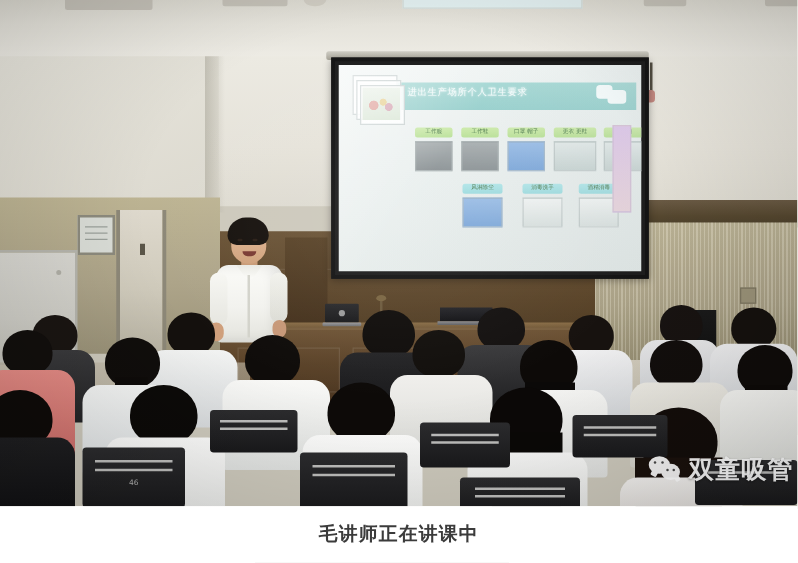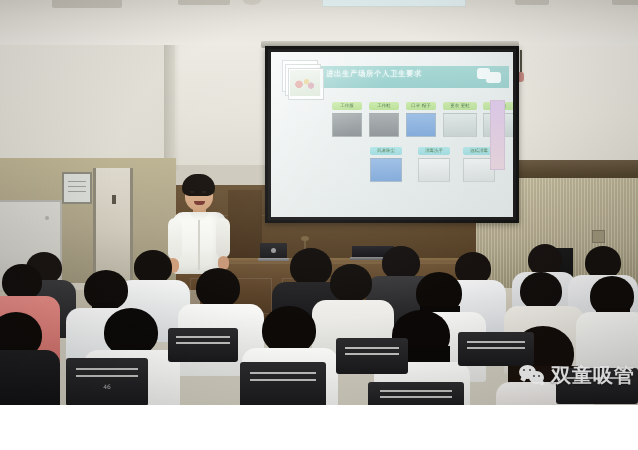--- a/index.html
+++ b/index.html
@@ -636,14 +636,17 @@
         <span class="dot" style="left:10px;top:5px;"></span>
         <span class="dot" style="left:14px;top:11px;"></span>
         <span class="dot" style="left:19px;top:11px;"></span>
       </div>
       <div class="wm-text">双童吸管</div>
     </div>
 
     <div class="photo-grade"></div>
   </div>
 
+  <div class="caption-bar">
+    <div class="caption-text">毛讲师正在讲课中</div>
+  </div>
 
 </div>
 
 </body></html>

